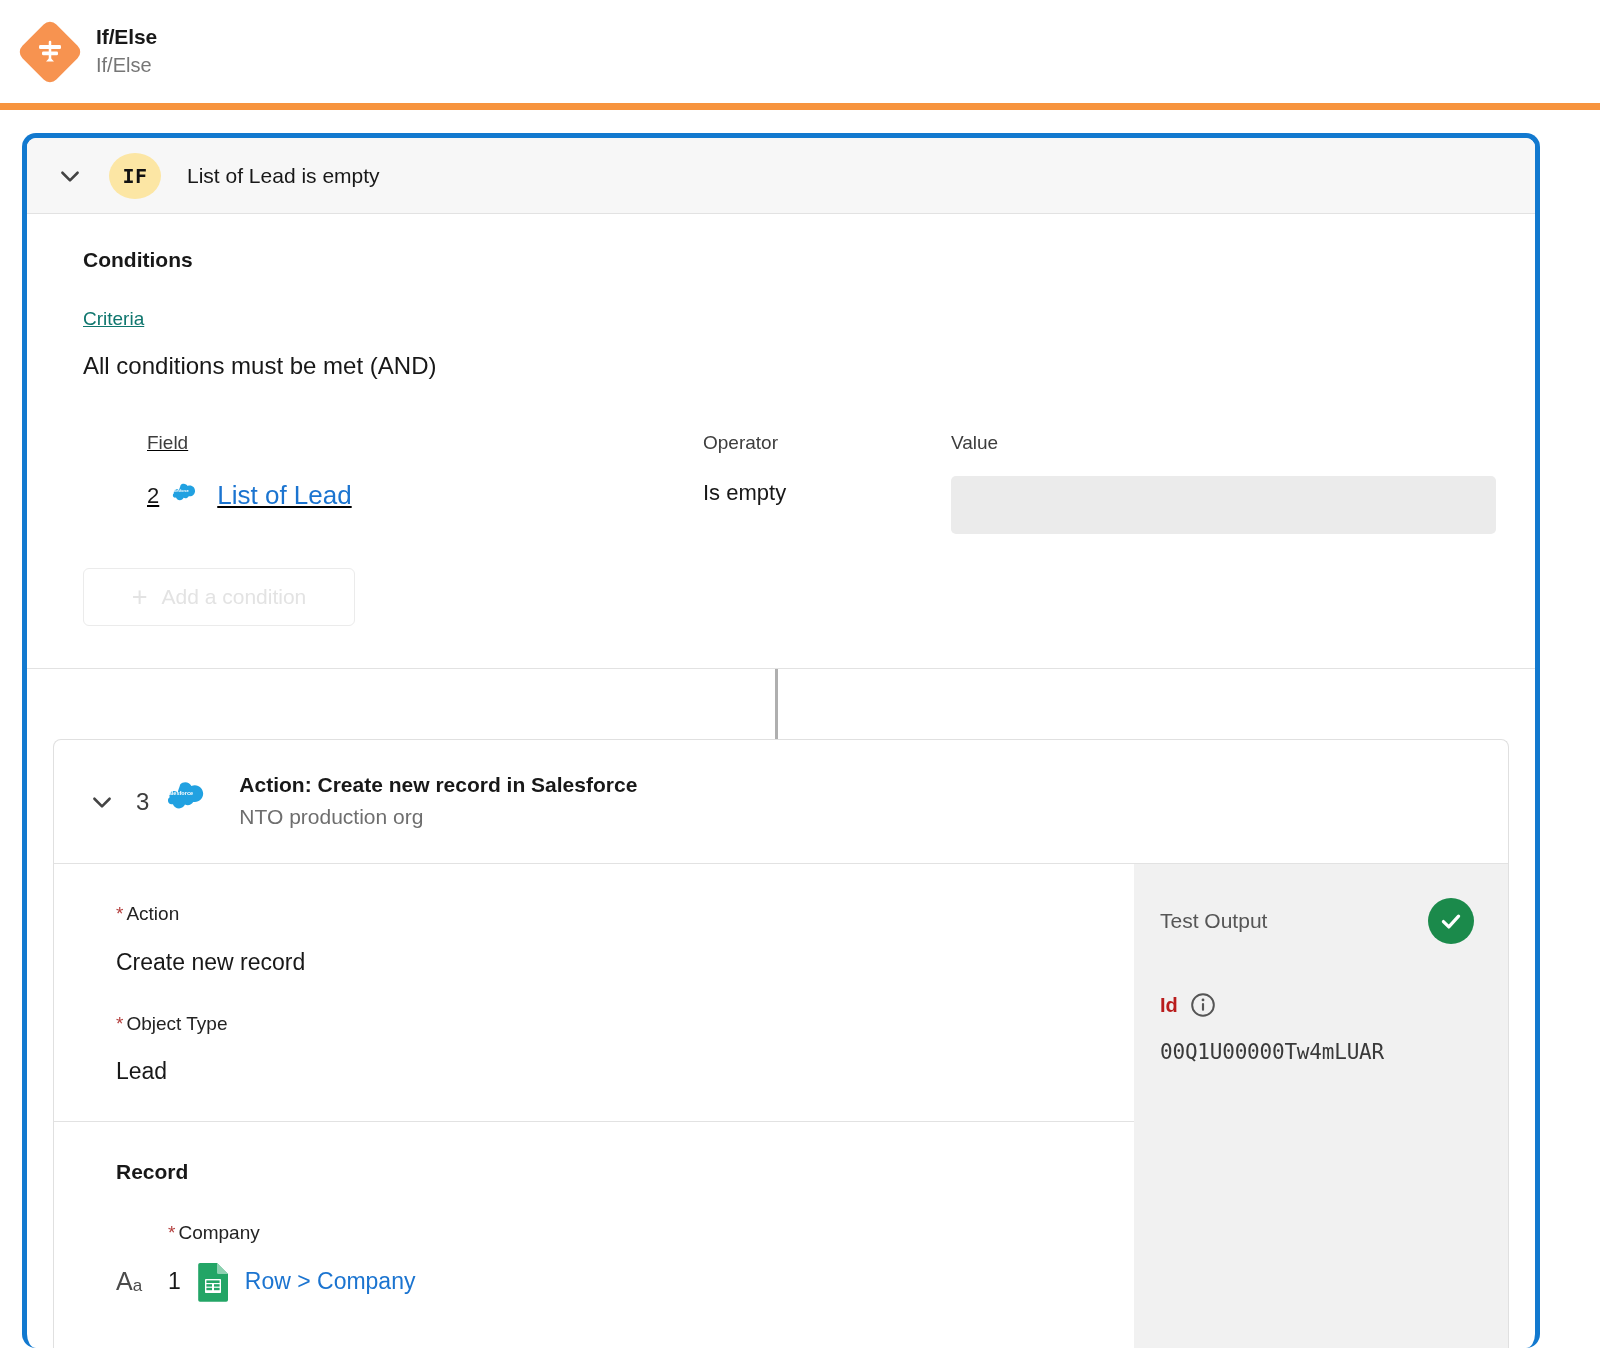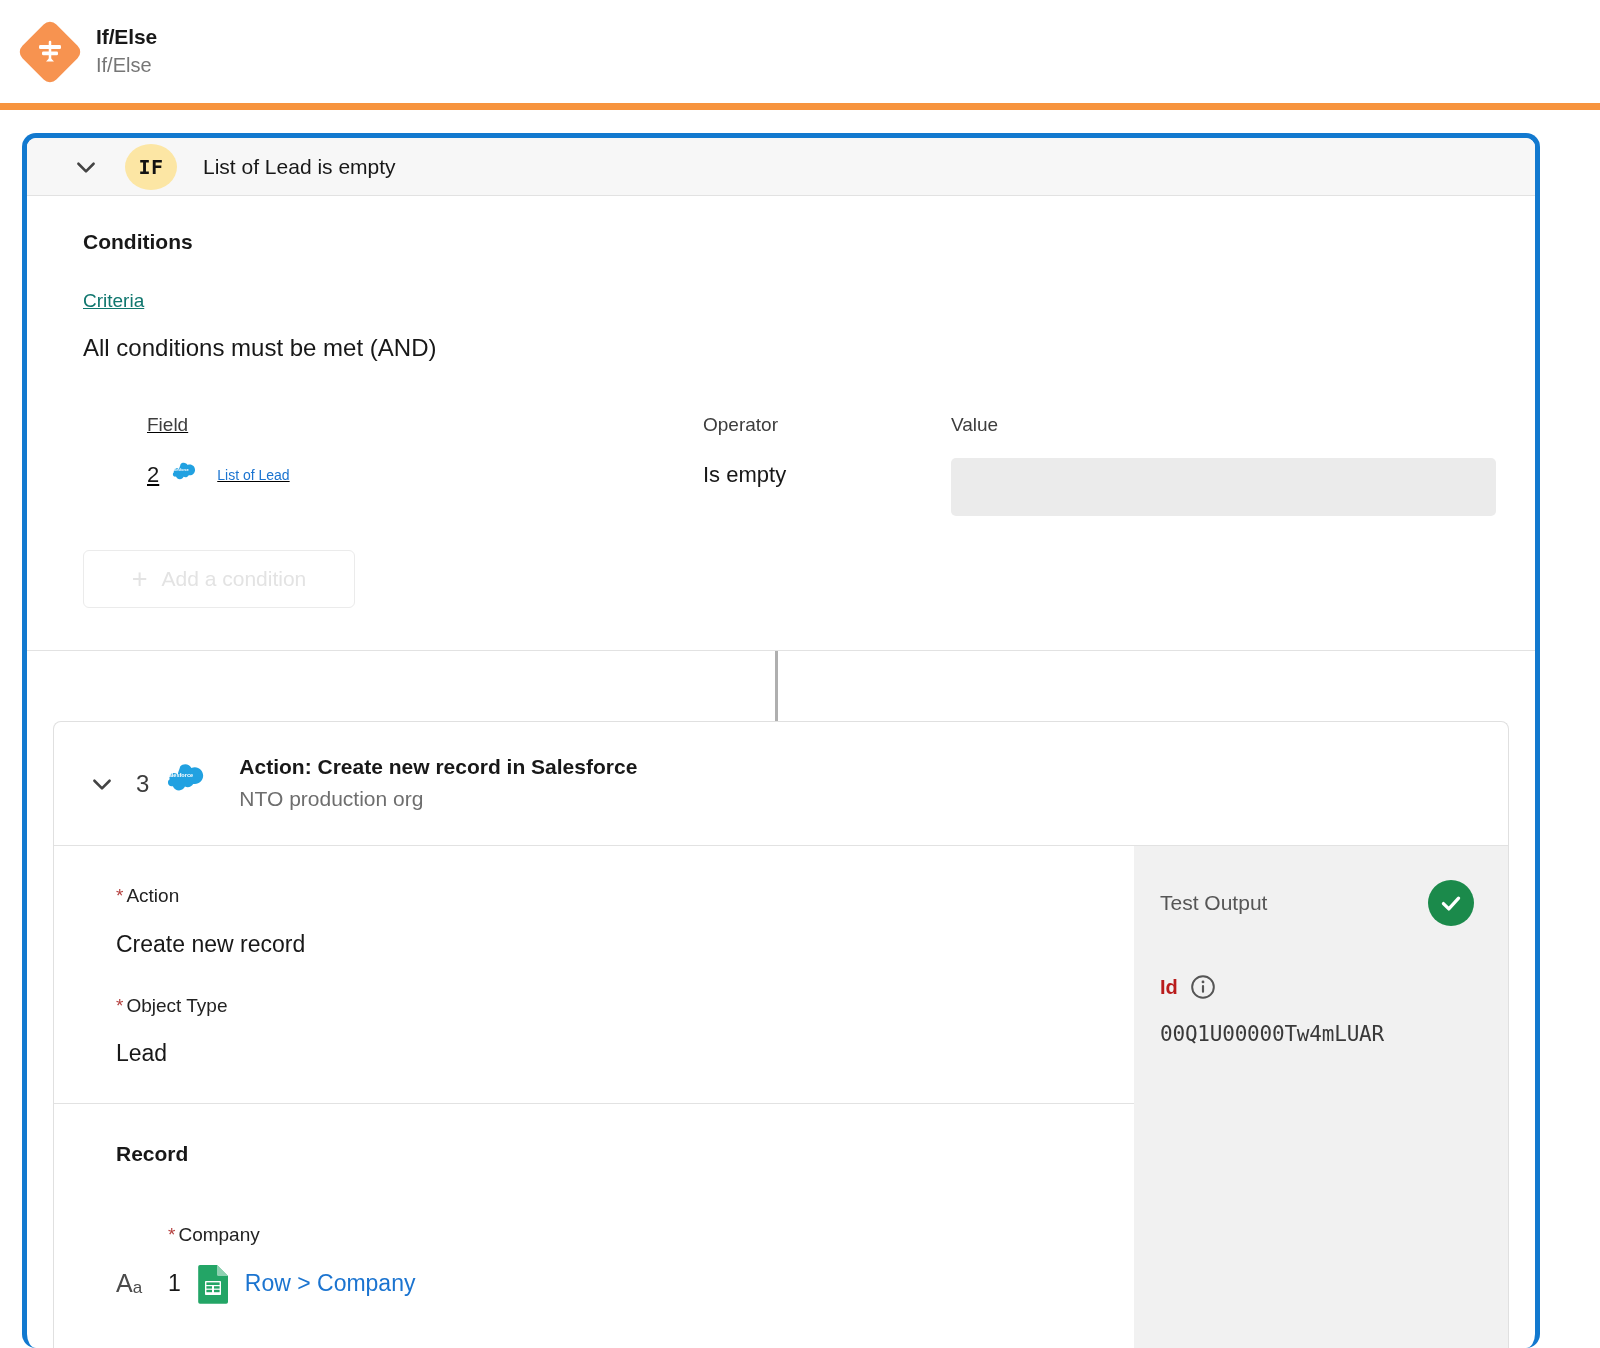--- a/index.html
+++ b/index.html
@@ -74,26 +74,26 @@
     height: 1215px;
     border: 5px solid #1279CF;
     border-radius: 14px;
     border-bottom: none;
     background: #ffffff;
     overflow: hidden;
   }
 
   
   .if-bar {
-    height: 58px;
+    height: 76px;
     background: #F7F7F7;
     border-bottom: 1px solid #E2E2E2;
     display: flex;
     align-items: center;
-    padding-left: 42px;
+    padding-left: 26px;
   }
   .chevron {
     width: 34px; height: 34px;
     flex: 0 0 34px;
     display: flex; align-items: center; justify-content: center;
     margin-right: 22px;
   }
   .chevron svg { width: 26px; height: 26px; }
 
   .if-badge {
@@ -156,21 +156,21 @@
 
   .field-row {
     margin-top: 26px;
     display: flex;
     align-items: center;
     font-size: 22px;
     color: #181818;
   }
   .field-num { margin-right: 12px; }
   .sf-cloud { width: 34px; height: 26px; flex: 0 0 34px; margin-right: 12px; }
-  .field-link { color: #1B74D0; font-size: 14px; }
+  .field-link { color: #1B74D0; font-size: 26px; }
 
   .oper-val {
     margin-top: 26px;
     font-size: 22px;
     color: #181818;
   }
 
   .value-input {
     margin-top: 22px;
     height: 58px;
@@ -258,21 +258,21 @@
   .req { color: #B4403F; font-size: 19px; margin-right: 3px; }
   .field-value {
     font-size: 23px;
     color: #181818;
     margin-top: 22px;
   }
   .gap { margin-top: 36px; }
 
   .record-block { padding: 38px 0 0 62px; }
   .record-title { font-size: 21px; font-weight: bold; color: #181818; }
-  .record-field-label { margin-top: 58px; margin-left: 52px; font-size: 19px; color: #232323; }
+  .record-field-label { margin-top: 38px; margin-left: 52px; font-size: 19px; color: #232323; }
   .record-row {
     margin-top: 18px;
     display: flex;
     align-items: center;
   }
   .aa-icon {
     width: 38px; flex: 0 0 38px;
     font-size: 25px; color: #4b4b4b;
     line-height: 1;
     display:flex; align-items:flex-end;

